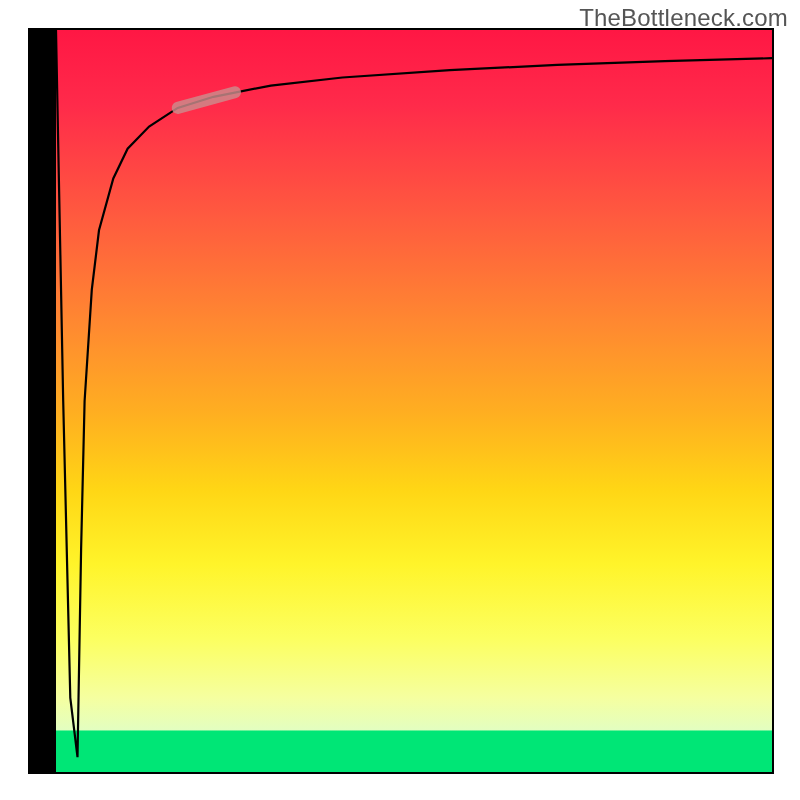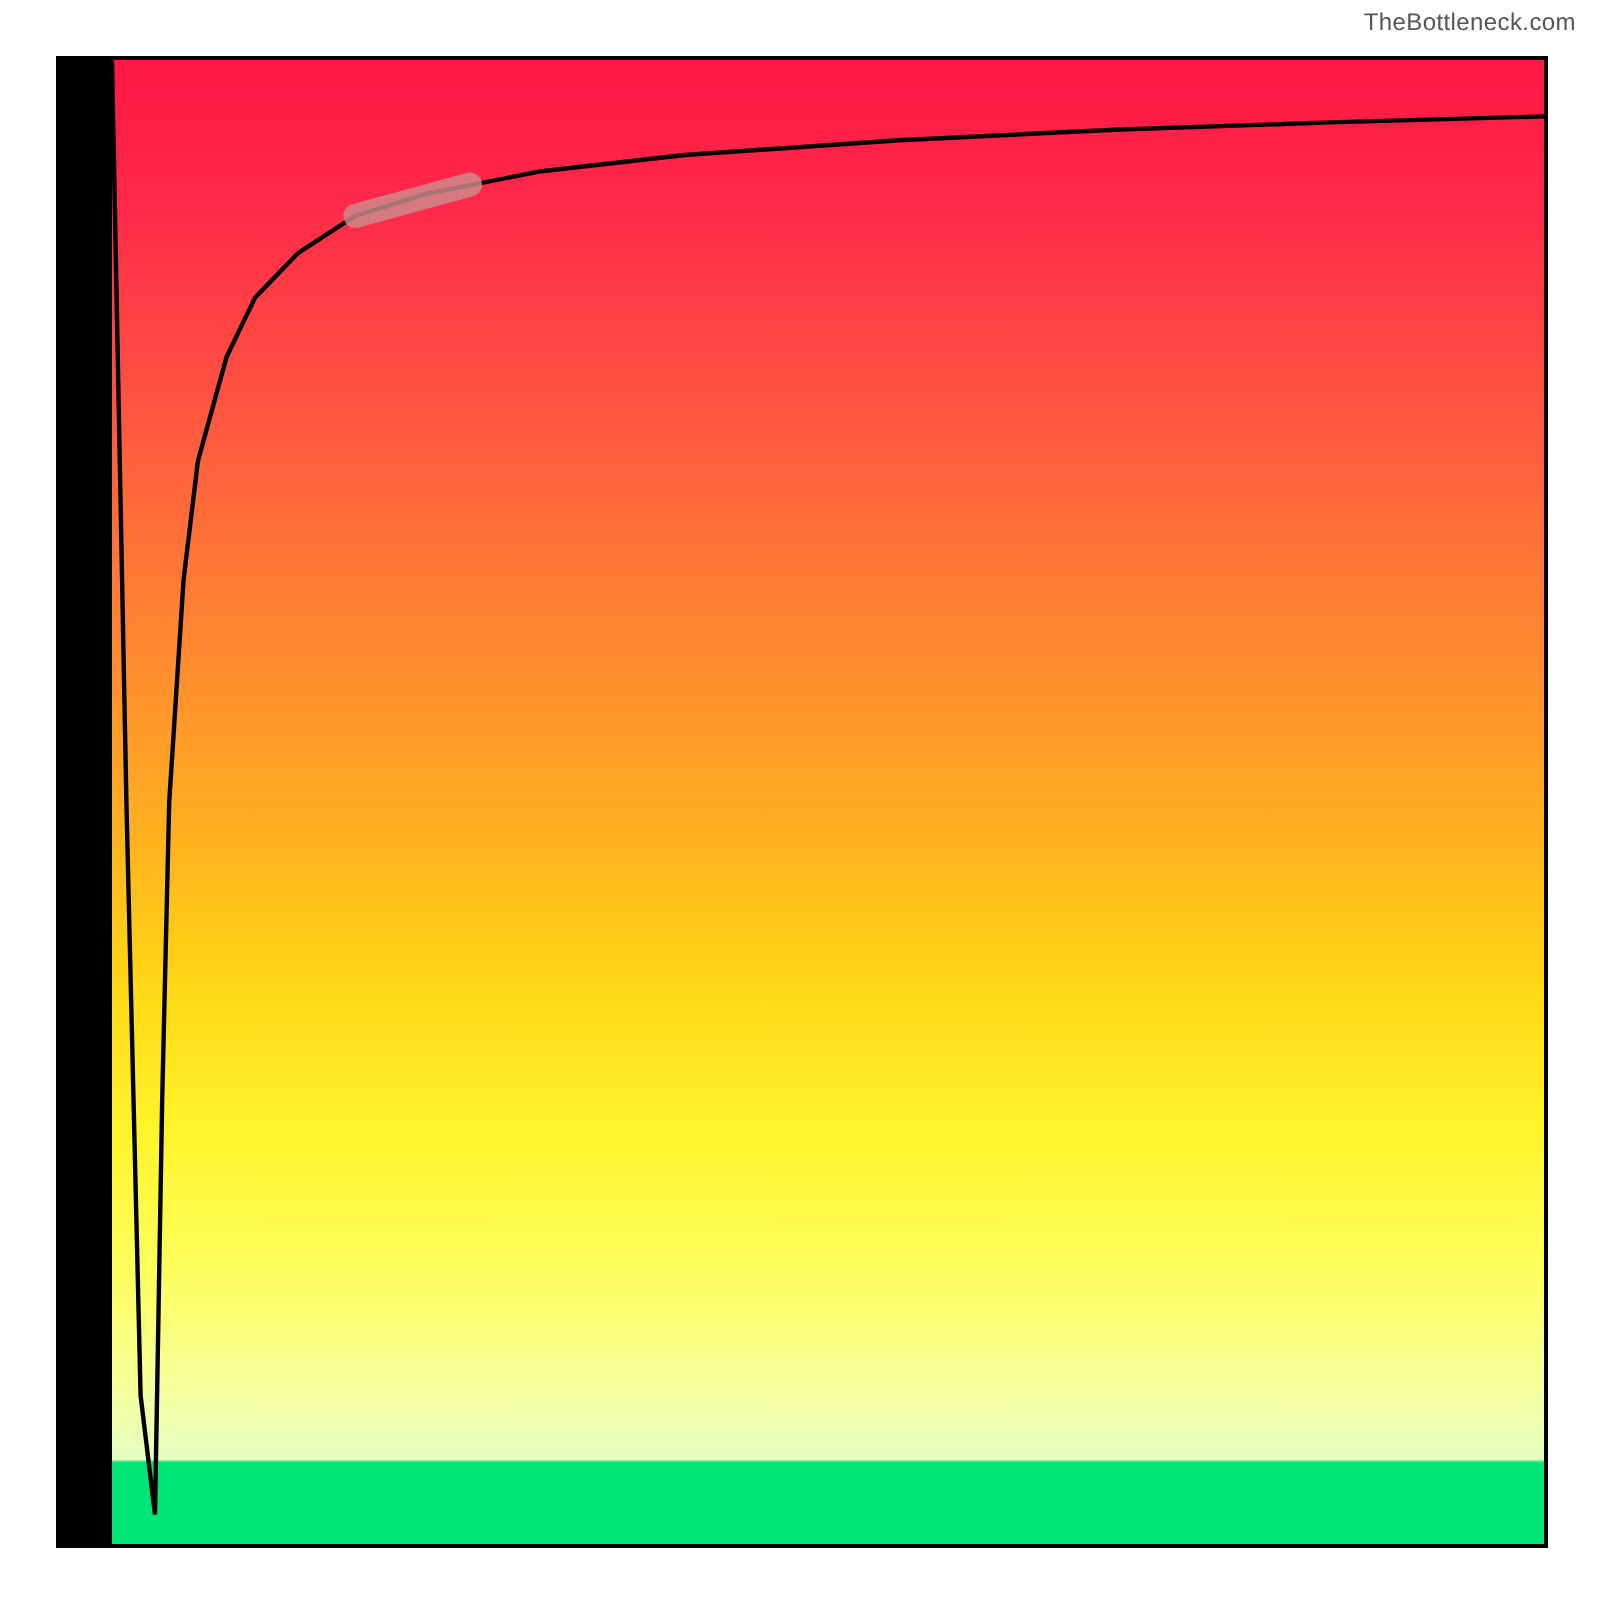--- a/index.html
+++ b/index.html
@@ -7,21 +7,21 @@
     width: 800px;
     height: 800px;
     background: #ffffff;
     position: relative;
     font-family: Arial, sans-serif;
   }
   .attribution {
     position: absolute;
     top: 4px;
     right: 12px;
-    font-size: 12px;
+    font-size: 24px;
     color: #555555;
     font-weight: normal;
     letter-spacing: 0.2px;
   }
   .plot-frame {
     position: absolute;
     top: 28px;
     left: 28px;
     width: 746px;
     height: 746px;

